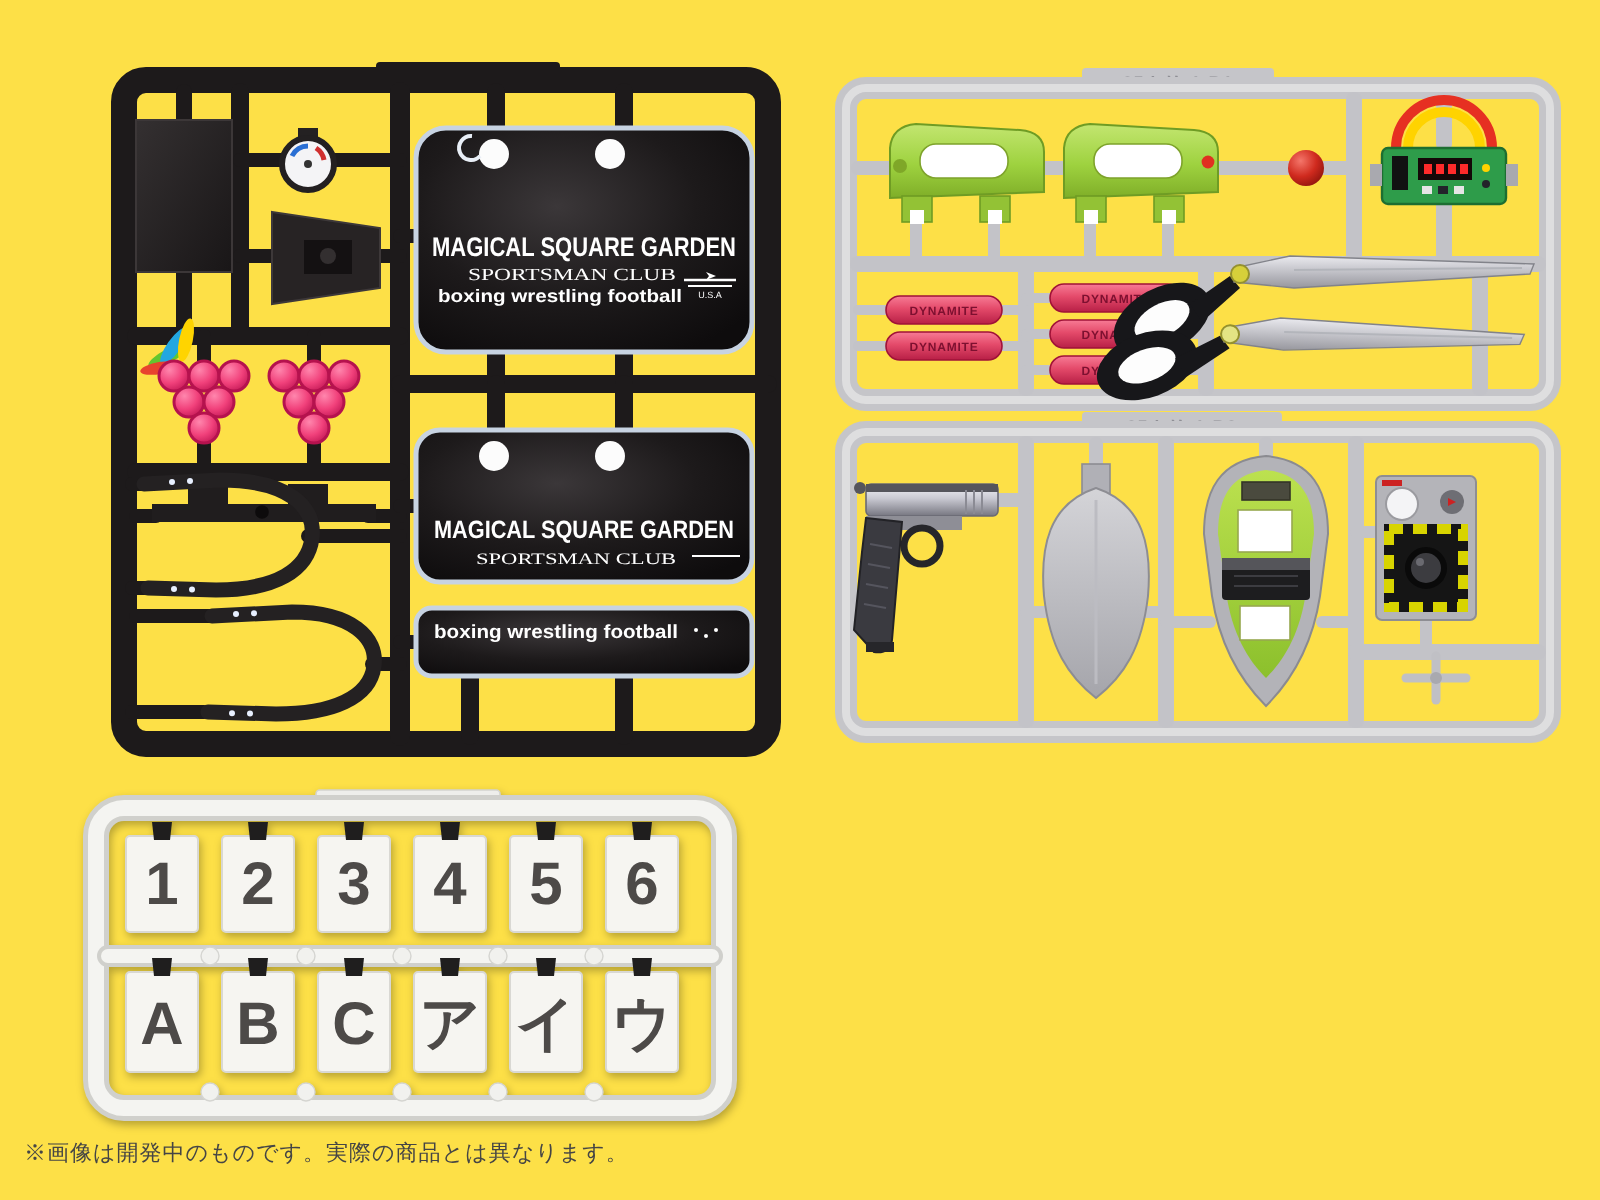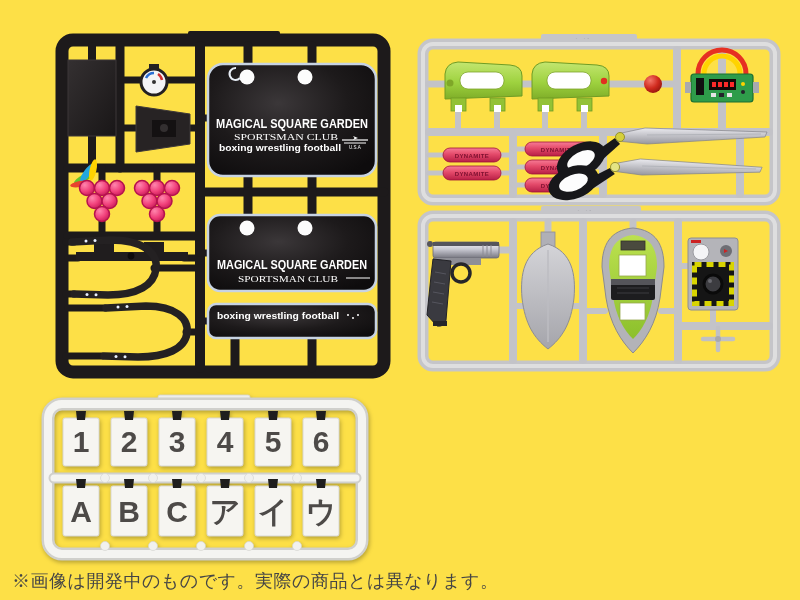--- a/index.html
+++ b/index.html
@@ -1,19 +1,19 @@
 <!DOCTYPE html>
 <html><head>
 <meta charset="utf-8">
 <style>
   html,body{margin:0;padding:0;background:#fff;}
   .stage{position:relative;width:800px;height:600px;background:#fde047;overflow:hidden;
          font-family:"Liberation Sans",sans-serif;}
   .stage svg{position:absolute;}
-  .disclaimer{position:absolute;left:12px;top:569px;font-size:18px;color:#454545;
+  .disclaimer{position:absolute;left:12px;top:569px;font-size:11px;color:#454545;
               letter-spacing:.5px;font-family:"Liberation Sans",sans-serif;}
   text{font-family:"Liberation Sans",sans-serif;}
   .serif{font-family:"Liberation Serif",serif;}
   .moldtag{font-size:9px;font-weight:bold;letter-spacing:.5px;}
   .shadowed{filter:drop-shadow(1px 2px 2px rgba(0,0,0,.28));}
 </style>
 </head>
 <body>
 
 <div class="stage">

